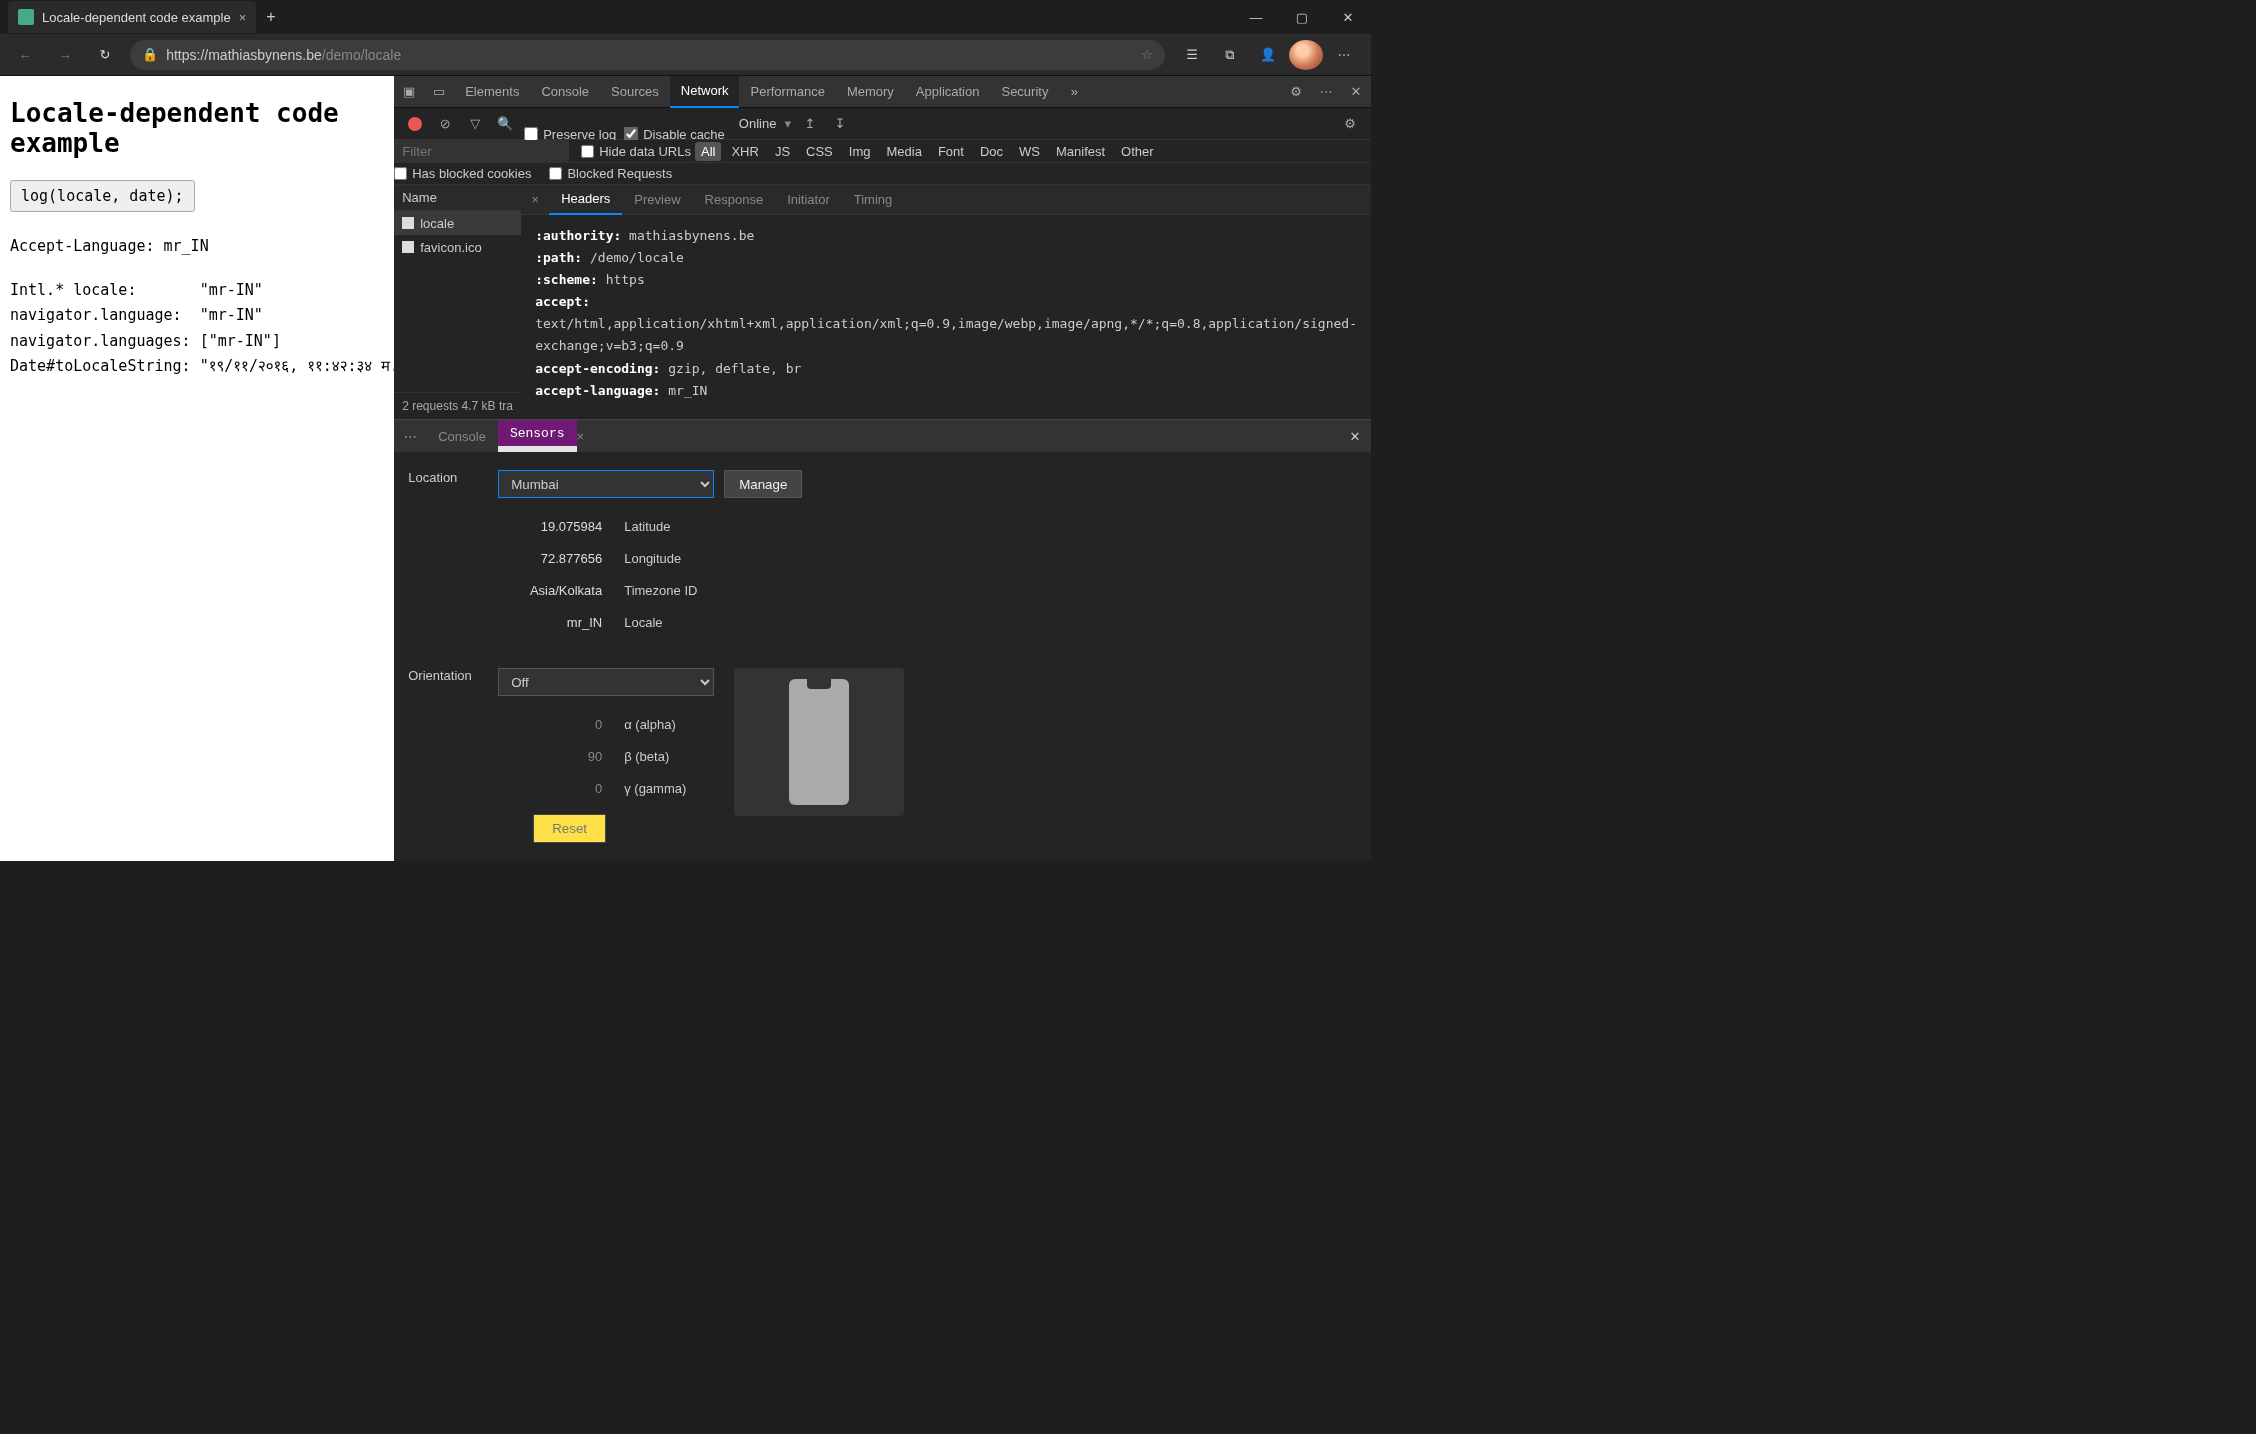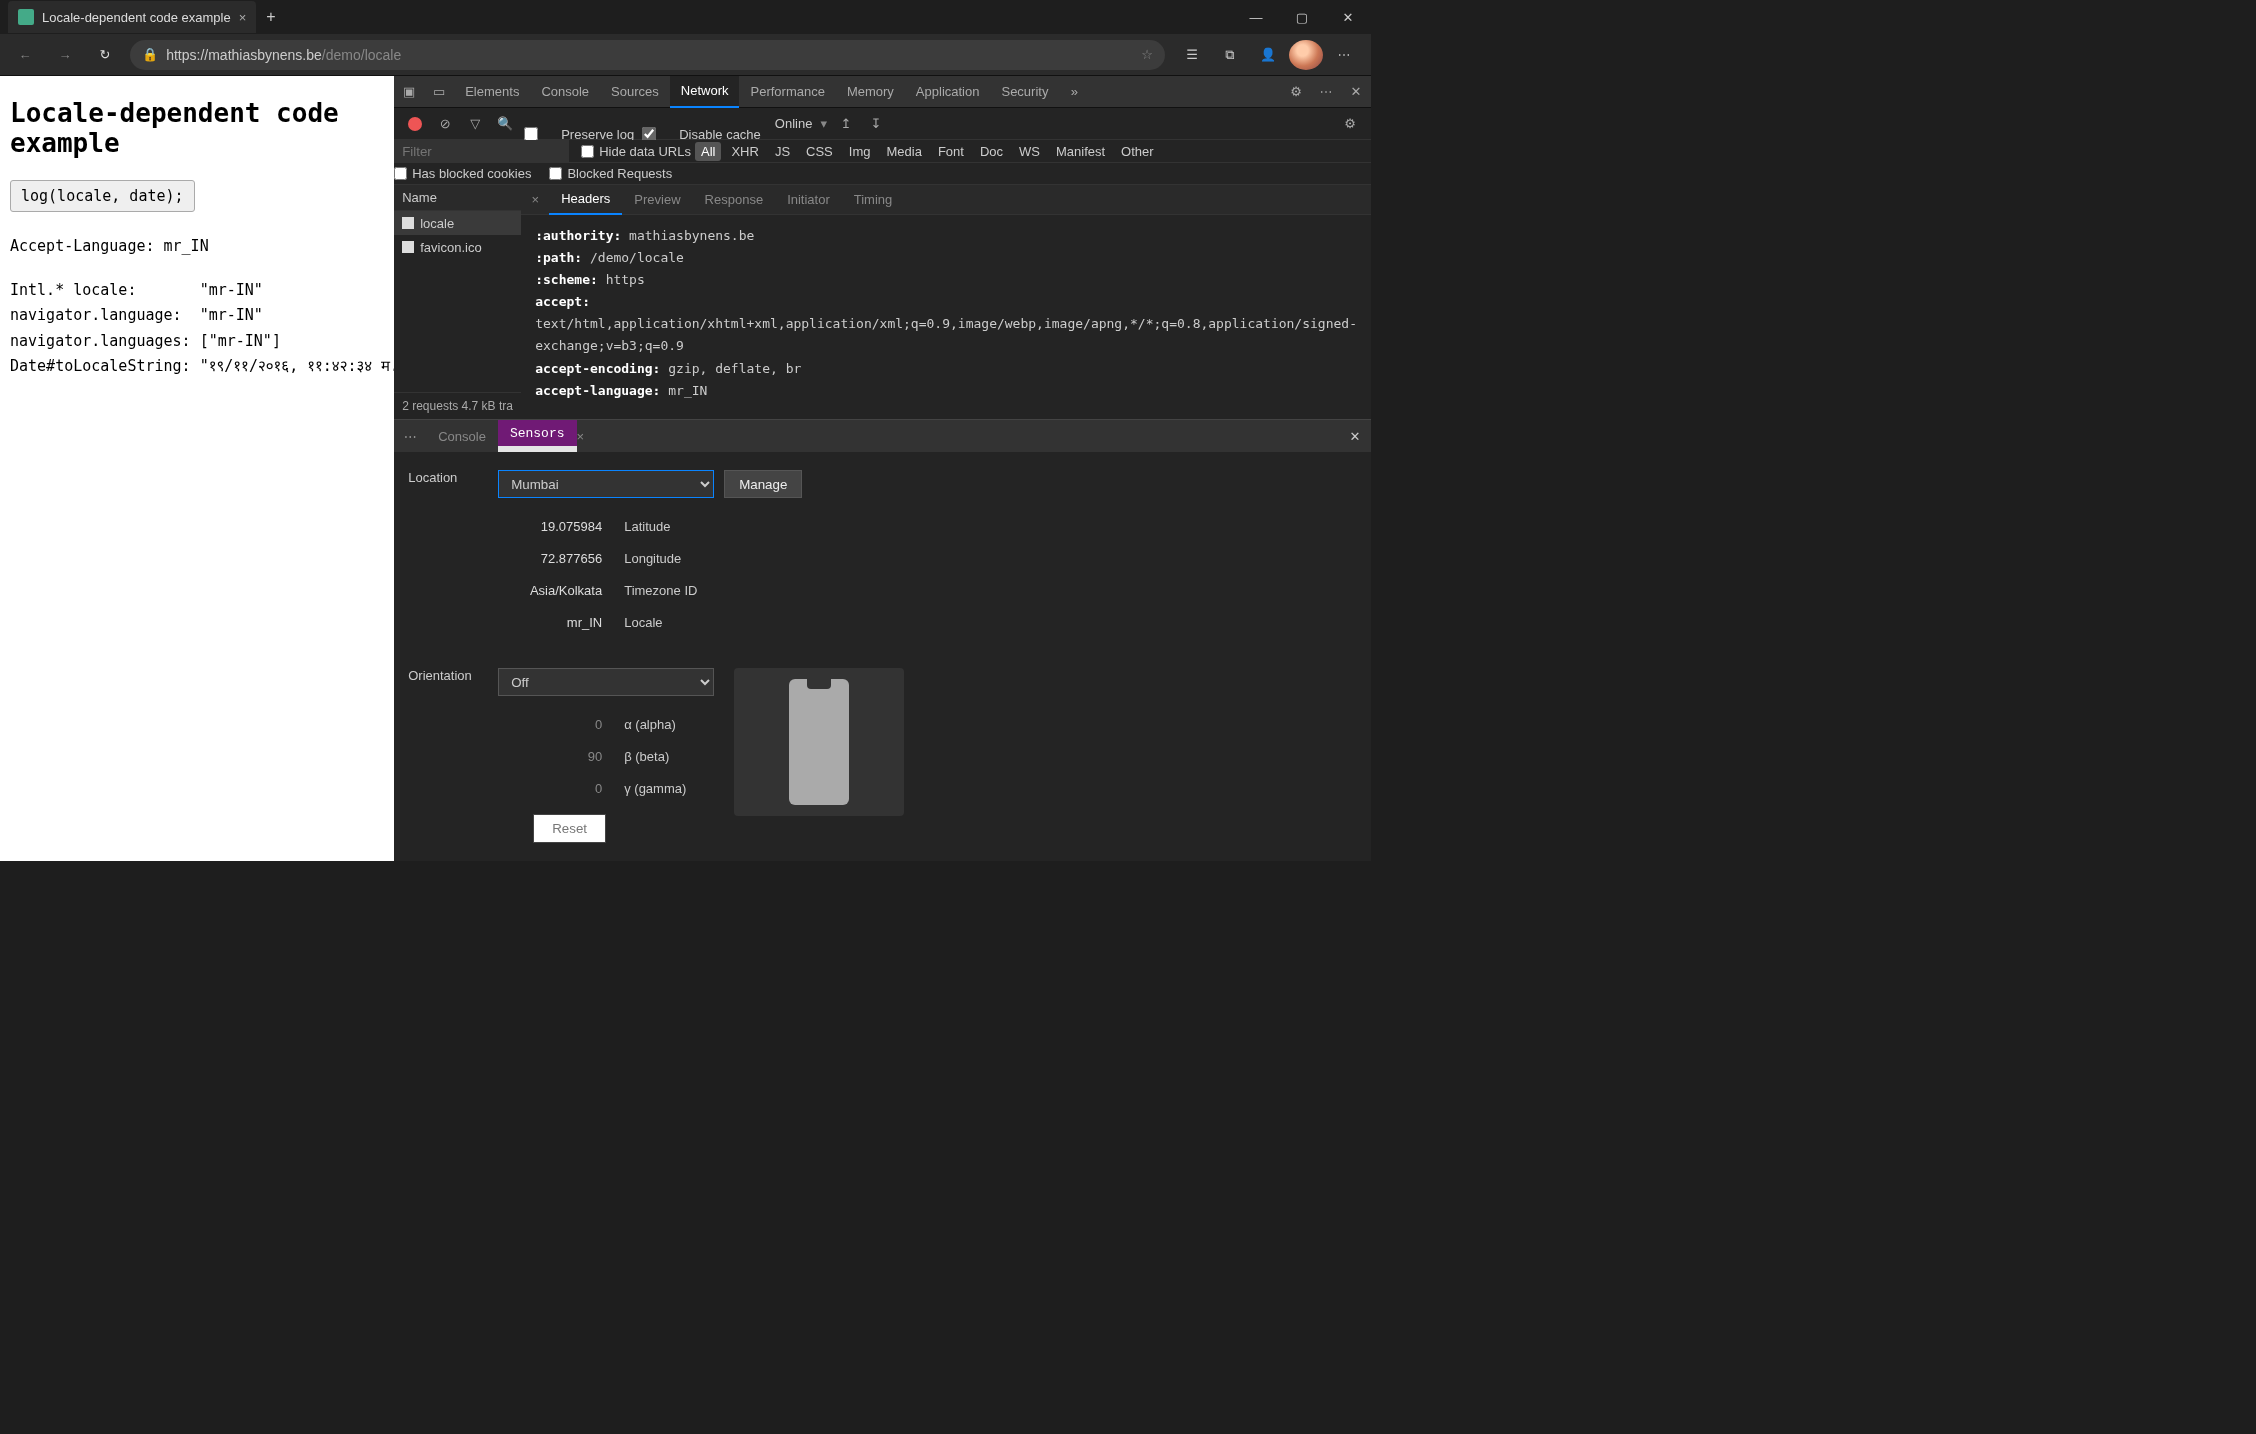--- a/index.html
+++ b/index.html
@@ -40,21 +40,21 @@
 .dt-tabs { height: 32px; display: flex; align-items: center; background: #333; border-bottom: 1px solid #111; }
 .dt-tabs .iconbtn { width: 30px; height: 30px; display: flex; align-items: center; justify-content: center; color: #aaa; cursor: pointer; }
 .dt-tabs .tabitem { padding: 0 11px; height: 32px; display: flex; align-items: center; color: #aaa; cursor: pointer; }
 .dt-tabs .tabitem.active { color: #fff; background: #242424; border-bottom: 2px solid #0a84ff; }
 .dt-tabs .spacer { flex: 1; }
 
 
 .net-toolbar { height: 32px; display: flex; align-items: center; background: #242424; gap: 8px; padding: 0 10px; border-bottom: 1px solid #333; }
 .net-toolbar .iconbtn { width: 22px; height: 22px; display: flex; align-items: center; justify-content: center; color: #aaa; cursor: pointer; }
 .record { width: 14px; height: 14px; background: #e55; border-radius: 50%; }
-.net-toolbar label { display: flex; align-items: center; gap: 23px; color: #ccc; cursor: pointer; margin-top: 21px; }
+.net-toolbar label { display: flex; align-items: center; gap: 5px; color: #ccc; cursor: pointer; margin-top: 21px; }
 .net-toolbar input[type=checkbox] { width: 14px; height: 14px; accent-color: #666; }
 .funnel { color: #39f; }
 
 
 .filter-row { height: 30px; display: flex; align-items: center; background: #242424; gap: 4px; padding: 0 8px 0 0; border-bottom: 1px solid #333; }
 .filter-row .filter-input { width: 175px; height: 22px; background: #333; border: none; color: #ccc; padding: 0 8px; }
 .filter-row label { display: flex; align-items: center; gap: 5px; color: #ccc; margin-left: 8px; cursor: pointer; }
 .chip { padding: 2px 6px; color: #ccc; cursor: pointer; border-radius: 3px; }
 .chip.active { background: #555; color: #fff; }
 
@@ -93,21 +93,21 @@
 .sensor-row { display: flex; margin-bottom: 12px; }
 .sensor-row .lbl { width: 90px; color: #ccc; }
 .sensor-row select { width: 216px; height: 28px; background: #333; color: #ccc; border: 1px solid #0a84ff; padding: 0 8px; }
 .sensor-row select.plain { border: 1px solid #555; }
 .sensor-row .btn { margin-left: 10px; height: 28px; padding: 0 14px; background: #444; color: #eee; border: 1px solid #555; cursor: pointer; }
 .kv-grid { margin-left: 90px; }
 .kv-grid .kv { display: flex; height: 32px; align-items: center; }
 .kv .val { width: 126px; text-align: right; padding-right: 22px; color: #ddd; }
 .kv .key { color: #ccc; }
 .kv .val.dim { color: #888; }
-.reset-btn { margin-left: 125px; margin-top: 10px; padding: 6px 18px; background: #ffffff; color: #777; border: 1px solid #444; cursor: pointer; }
+.reset-btn { margin-left: 125px; margin-top: 10px; padding: 6px 18px; background: #fde047; color: #777; border: 1px solid #444; cursor: pointer; }
 .orient-section { display: flex; margin-top: 30px; }
 .phone-mock { margin-left: 20px; width: 170px; height: 148px; background: #333; border-radius: 4px; display: flex; align-items: center; justify-content: center; }
 .phone { width: 60px; height: 126px; background: #aaa; border-radius: 6px; position: relative; }
 .phone::before { content: ''; position: absolute; top: 0; left: 50%; transform: translateX(-50%); width: 24px; height: 10px; background: #333; border-bottom-left-radius: 4px; border-bottom-right-radius: 4px; }
 </style>
 </head>
 <body>
 
 <div class="titlebar">
   <div class="tab">

